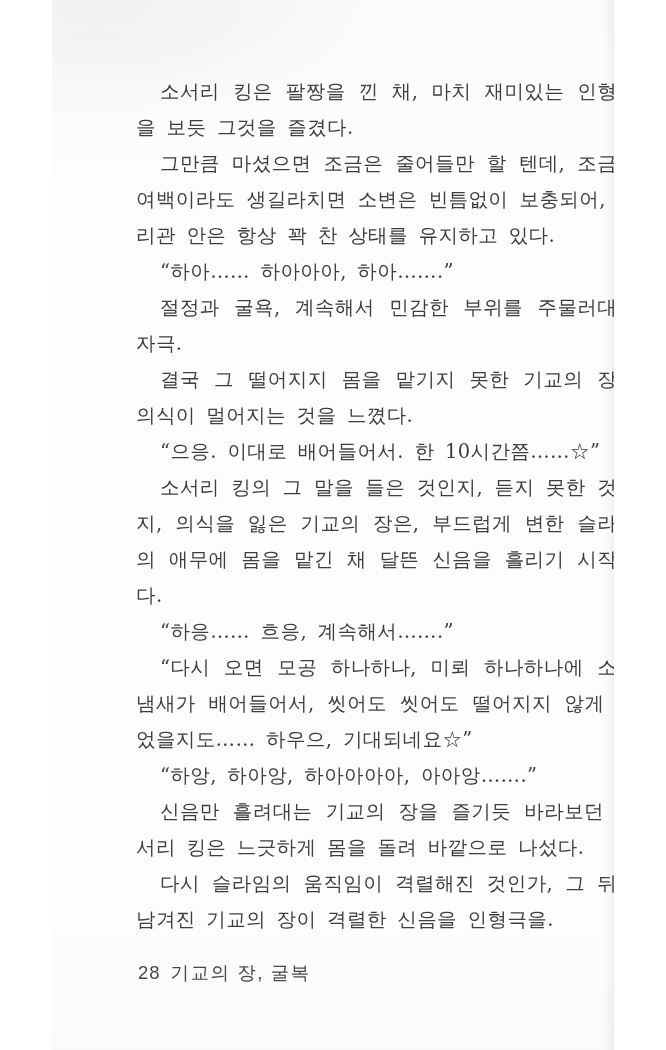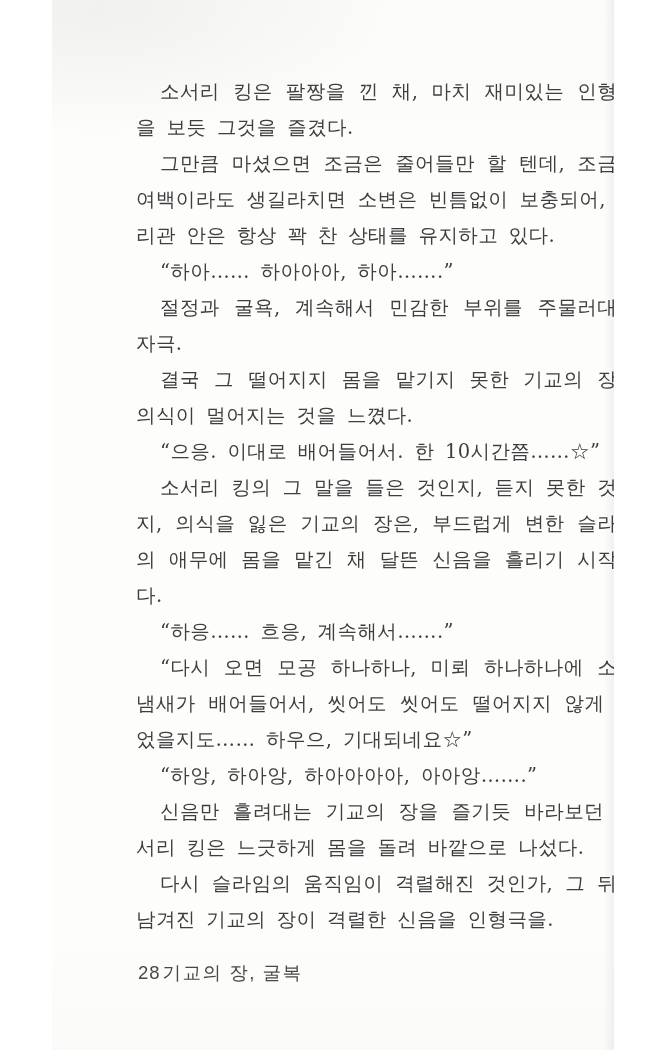--- a/index.html
+++ b/index.html
@@ -53,21 +53,21 @@
     position: absolute;
     left: 86px;
     top: 960px;
     font-family: "Liberation Sans", "DejaVu Sans", sans-serif;
     font-size: 18.5px;
     line-height: 26px;
     color: #474747;
     letter-spacing: 1.5px;
   }
   .footer .page-num {
-    margin-right: 2px;
+    margin-right: 10px;
     letter-spacing: 1px;
   }
 </style>
 </head>
 <body>
 
 <div class="scan-page">
   <div class="text-block">
 
   <p class="para"><span>소서리 킹은 팔짱을 낀 채, 마치 재미있는 인형극을 보듯 그것을 즐겼다.</span></p>

